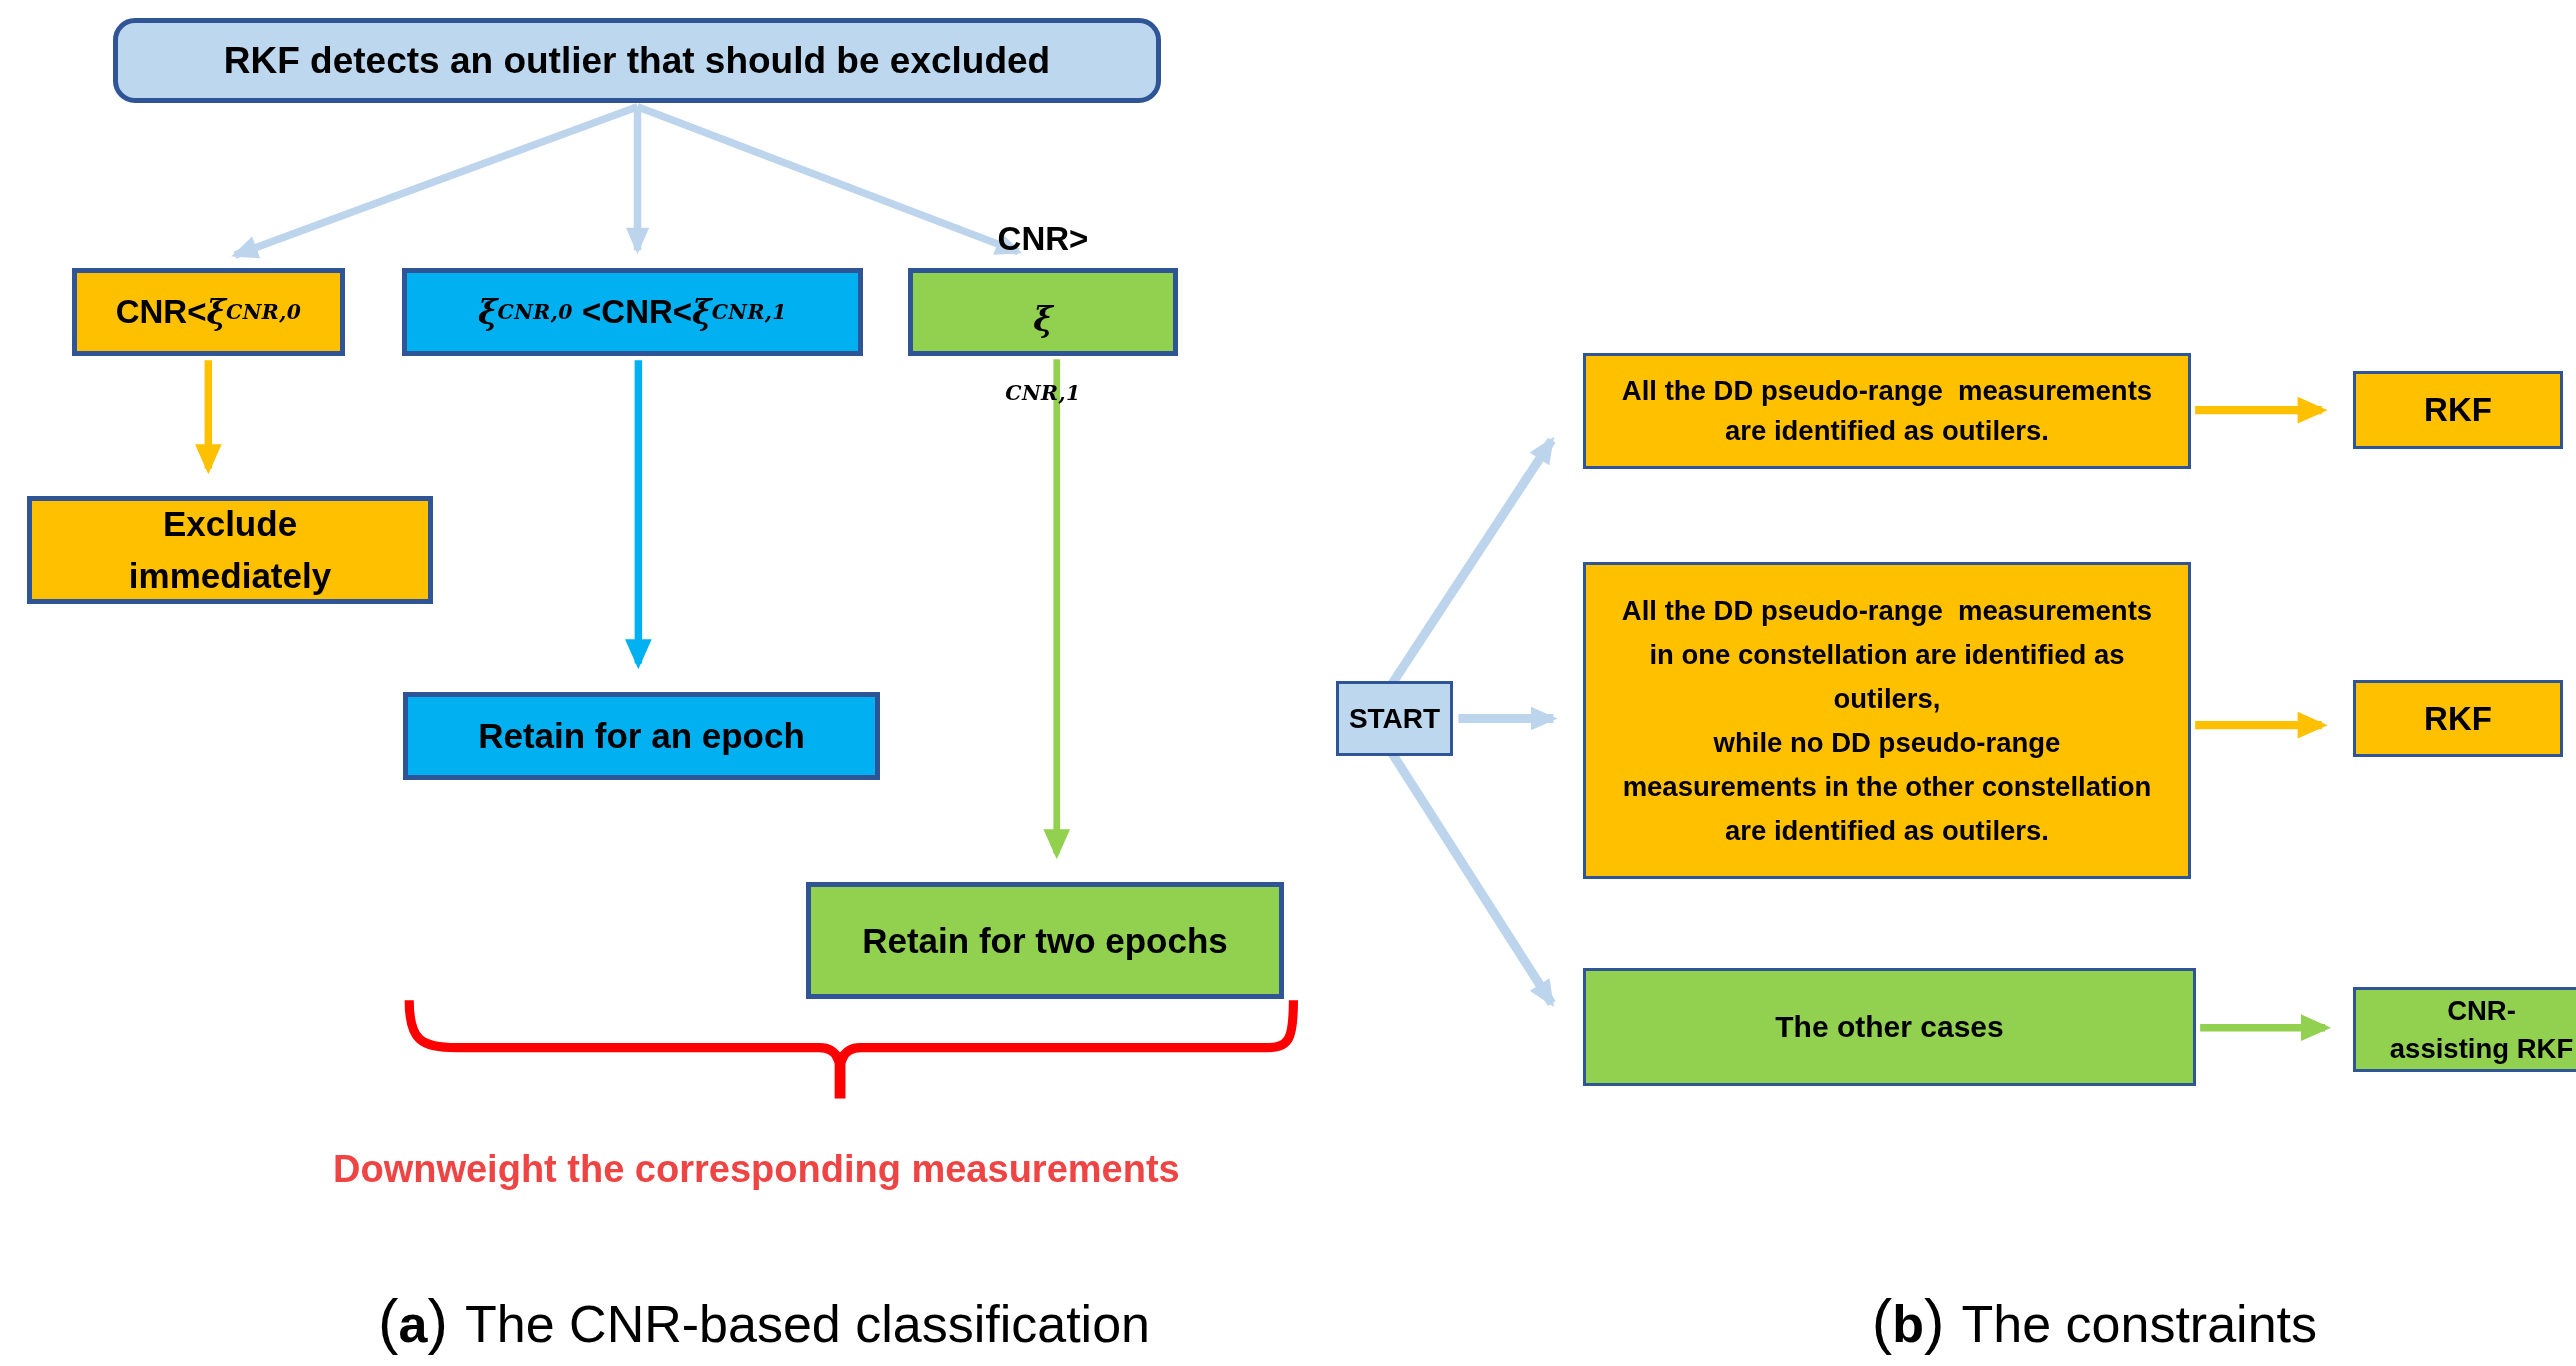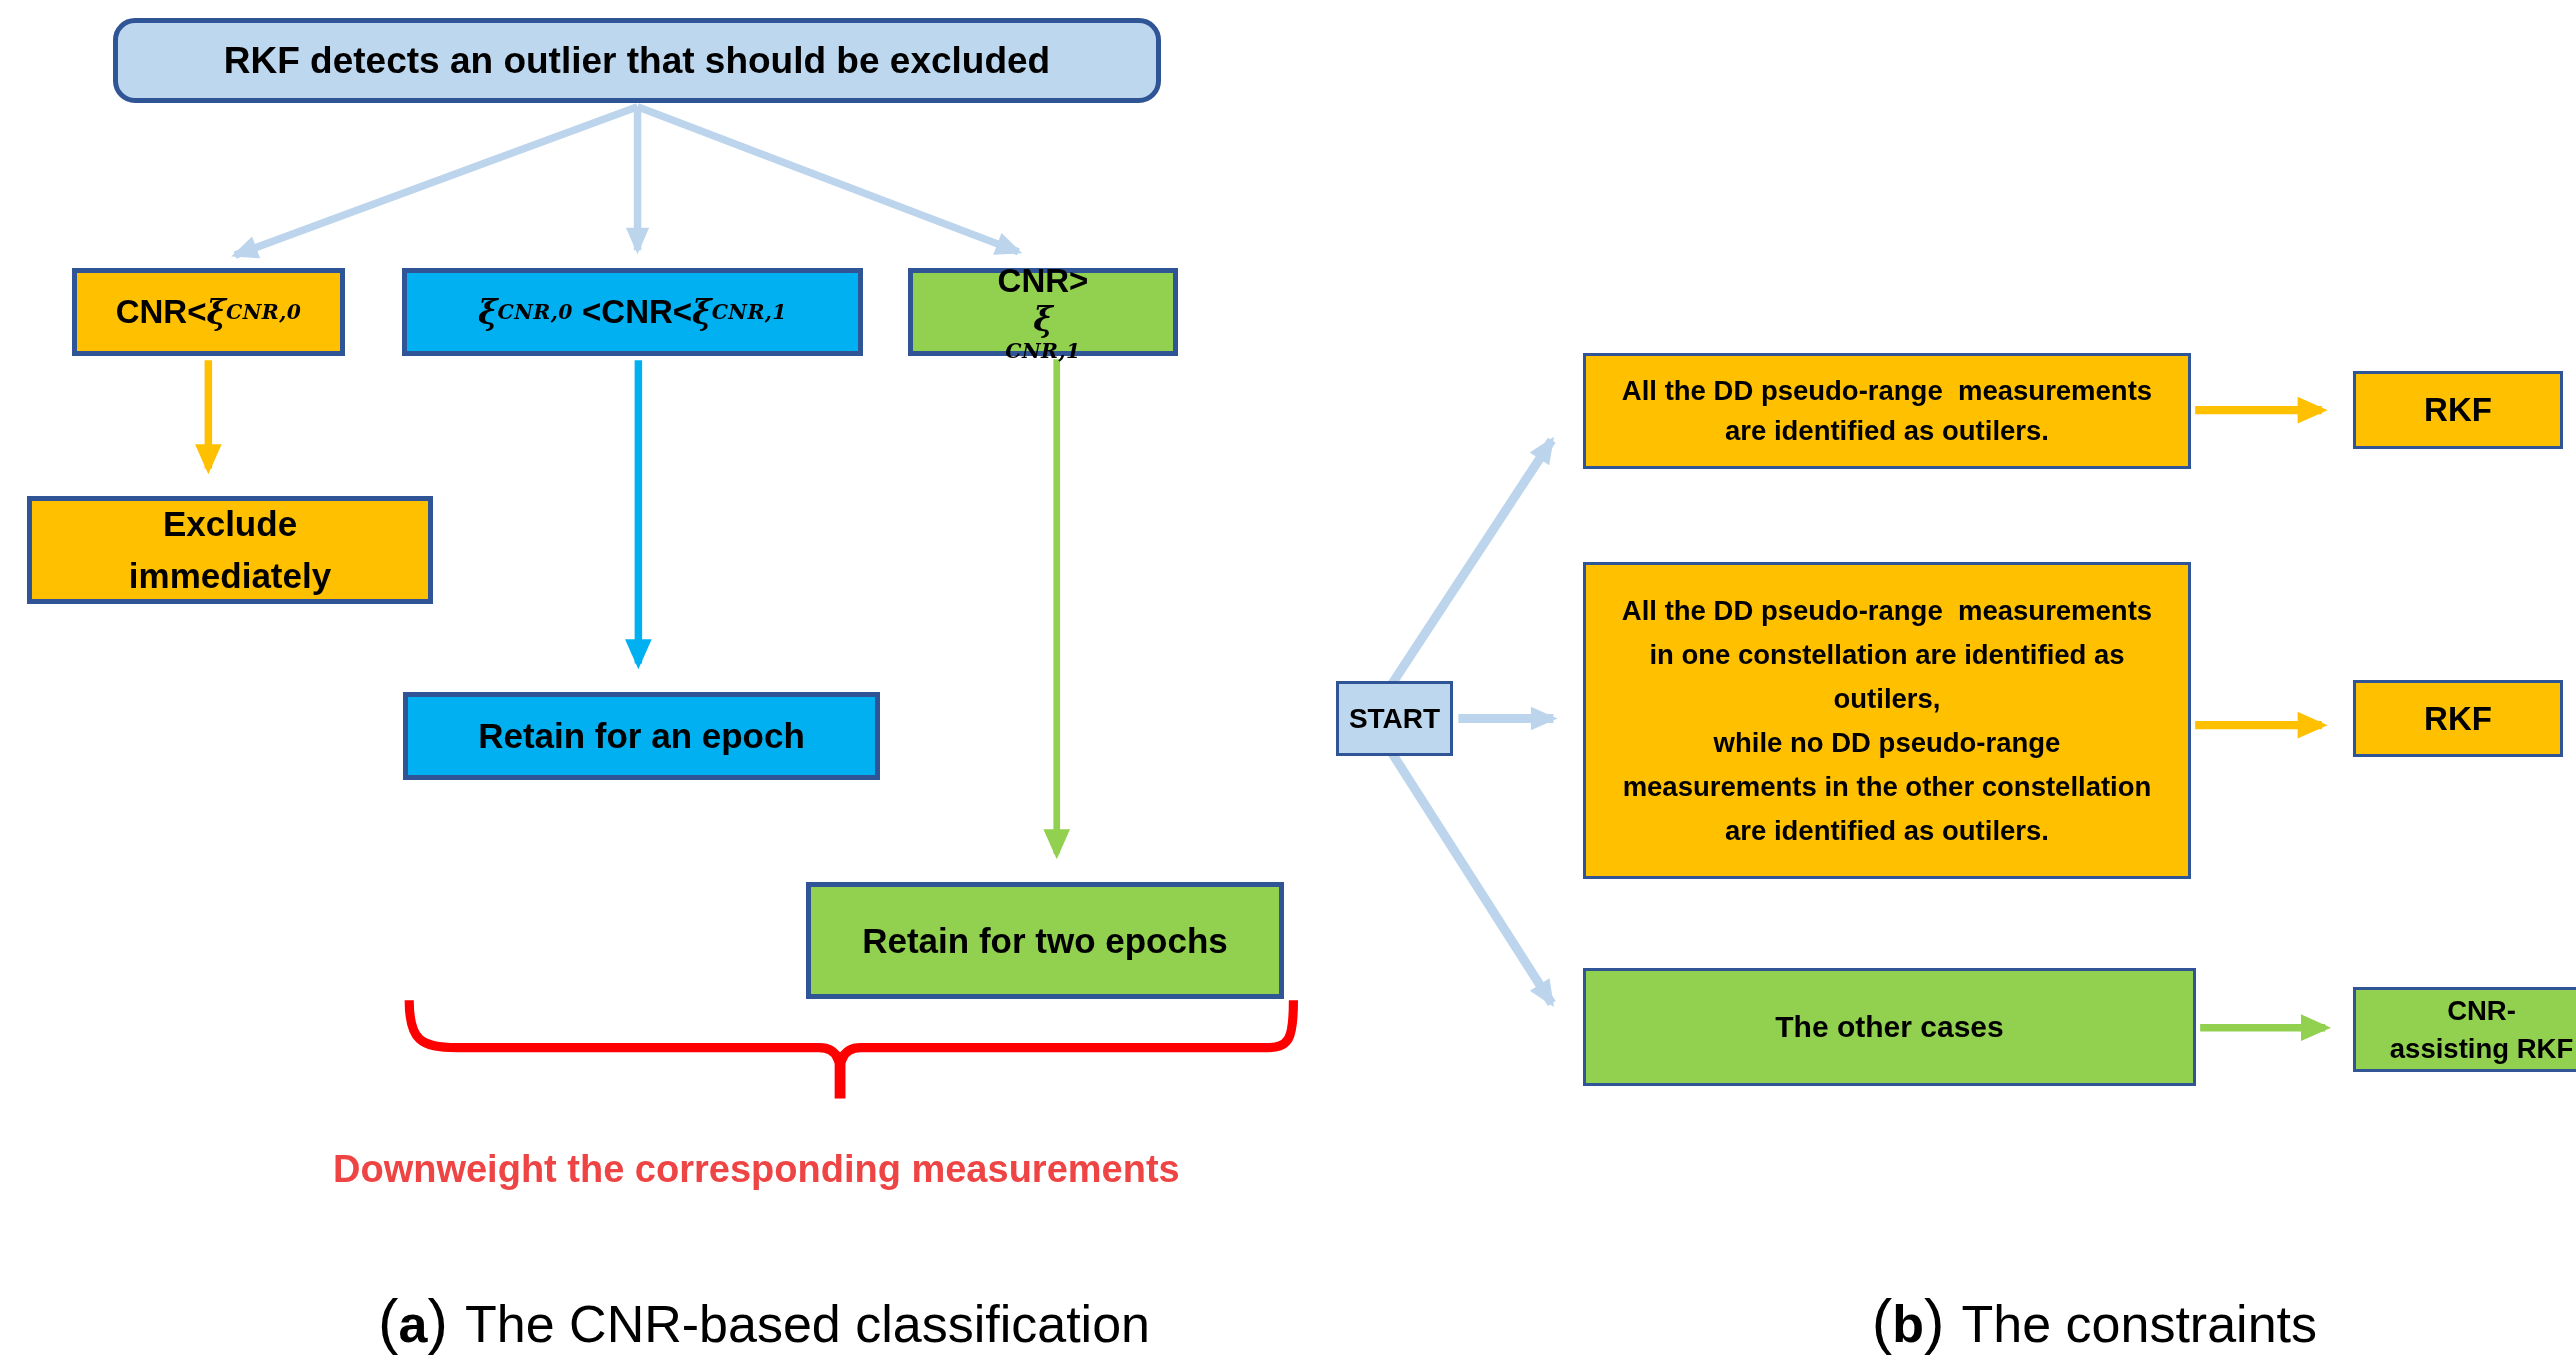--- a/index.html
+++ b/index.html
@@ -14,21 +14,21 @@
   .fill-orange{background:#ffc000;}
   .fill-cyan{background:#00b0f0;}
   .fill-green{background:#92d050;}
   .keepws{white-space:pre-wrap;}
   .math{font-family:"DejaVu Serif",serif;font-style:italic;font-weight:bold;}
   .msub{font-family:"DejaVu Serif",serif;font-style:italic;font-weight:bold;
         font-size:0.62em;vertical-align:-0.28em;letter-spacing:0.02em;}
   .root-box{left:113px;top:18.3px;width:1048px;height:85px;font-size:37px;border-radius:22px;}
   .cond-low{left:72px;top:268px;width:273px;height:88px;font-size:33px;flex-direction:row;}
   .cond-mid{left:402px;top:268px;width:461px;height:88px;font-size:33px;flex-direction:row;}
-  .cond-high{left:908px;top:268px;width:270px;height:88px;font-size:33px;}
+  .cond-high{left:908px;top:268px;width:270px;height:88px;font-size:33px;gap:42px;}
   .exclude-box{left:27px;top:496px;width:406px;height:108px;font-size:35px;line-height:1.5;}
   .retain-one{left:403px;top:692px;width:477px;height:88px;font-size:35px;}
   .retain-two{left:806px;top:882px;width:478px;height:117px;font-size:35px;}
   .brace-label{position:absolute;left:333px;top:1148px;width:983px;text-align:left;
                color:#ef4444;font-weight:bold;font-size:38px;}
   .caption{position:absolute;top:1285px;font-family:Liberation Sans, sans-serif;font-weight:normal;
            color:#000;font-size:52px;text-align:right;}
   .caption-a{left:125px;width:1025px;}
   .caption-b{left:1650px;width:667px;}
   .cap-paren{font-size:1.18em;font-weight:normal;}

